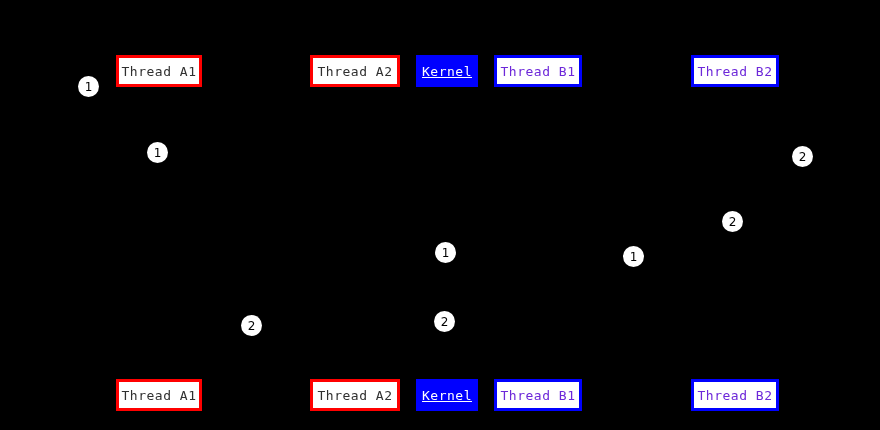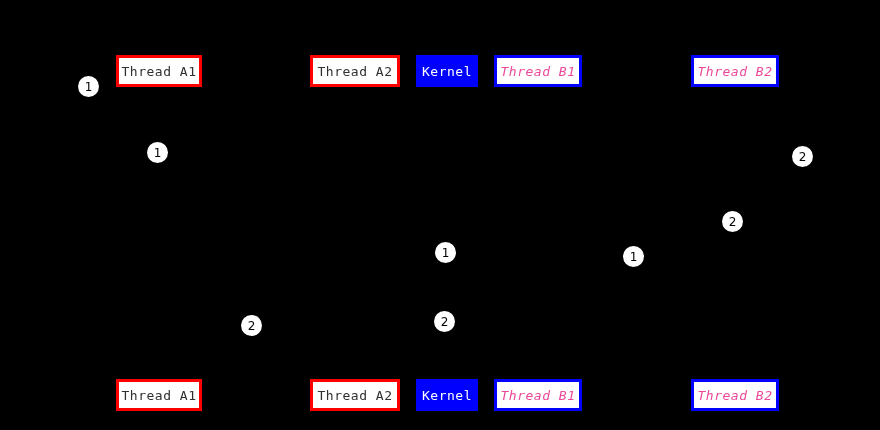--- a/index.html
+++ b/index.html
@@ -30,27 +30,27 @@
     line-height: 1;
   }
   .participant.style-red {
     background: #ffffff;
     border: 3px solid #ff0000;
     color: #303030;
   }
   .participant.style-blue-outline {
     background: #ffffff;
     border: 3px solid #0000ff;
-    color: #ec4899;
-    font-style: italic;
+    color: #6d28d9;
   }
   .participant.style-blue-fill {
     background: #0000ff;
     border: 0 solid #0000ff;
     color: #ffffff;
+    text-decoration: underline;
   }
   
   .lifeline {
     position: absolute;
     width: 1px;
     background: #000000;
   }
   .tick {
     position: absolute;
     width: 1px;

